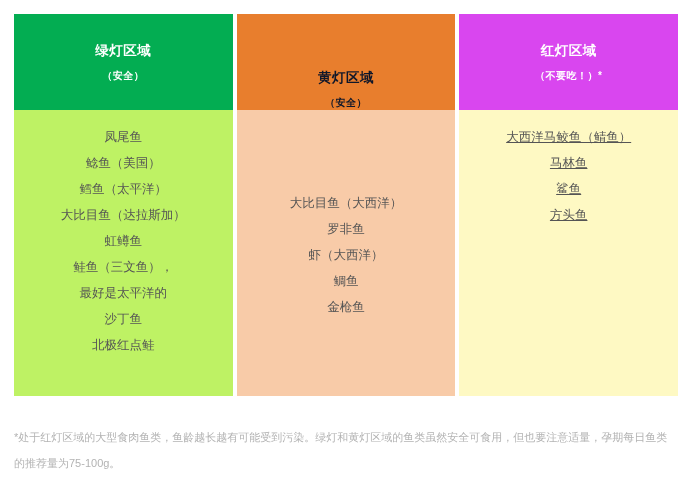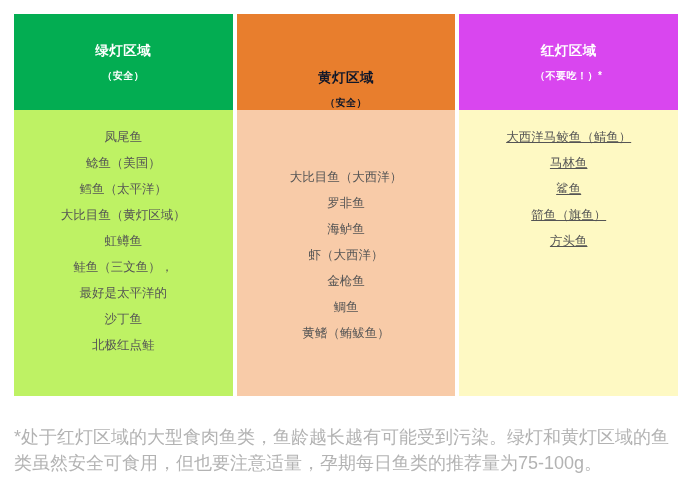--- a/index.html
+++ b/index.html
@@ -65,76 +65,73 @@
     font-size: 12.5px;
     line-height: 26px;
     white-space: pre-line;
   }
   .footnote {
     position: absolute;
     left: 14px;
     top: 424px;
     width: 660px;
     color: #b3b3b3;
-    font-size: 18px;
+    font-size: 11px;
     line-height: 26px;
     text-align: left;
   }
 </style>
 </head>
 <body>
 
 <div class="page">
 
   <div class="table">
 
     <div class="col">
       <div class="col-head" style="background: rgb(3, 173, 82); color: rgb(255, 255, 255);">
         <div>绿灯区域</div>
         <div class="line2">（安全）</div>
       </div>
       <div class="col-body" style="background: #bef264; color: rgb(85, 85, 85);">
         <div class="item">凤尾鱼</div>
         <div class="item">鲶鱼（美国）</div>
         <div class="item">鳕鱼（太平洋）</div>
-        <div class="item">大比目鱼（黄灯区域）</div>
+        <div class="item">大比目鱼（达拉斯加）</div>
         <div class="item">虹鳟鱼</div>
         <div class="item">鲑鱼（三文鱼），
 最好是太平洋的</div>
         <div class="item">沙丁鱼</div>
         <div class="item">北极红点鲑</div>
       </div>
     </div>
 
     <div class="col">
       <div class="col-head" style="background: rgb(232, 126, 45); color: #0f172a; justify-content: flex-end;">
         <div>黄灯区域</div>
         <div class="line2">（安全）</div>
       </div>
       <div class="col-body" style="background: rgb(248, 203, 168); color: rgb(85, 85, 85); justify-content: center;">
         <div class="item">大比目鱼（大西洋）</div>
         <div class="item">罗非鱼</div>
-        <div class="item">海鲈鱼</div>
         <div class="item">虾（大西洋）</div>
+        <div class="item">鲷鱼</div>
         <div class="item">金枪鱼</div>
-        <div class="item">鲷鱼</div>
-        <div class="item">黄鳍（鲔鲅鱼）</div>
       </div>
     </div>
 
     <div class="col">
       <div class="col-head" style="background: #d946ef; color: rgb(255, 255, 255);">
         <div>红灯区域</div>
         <div class="line2">（不要吃！）*</div>
       </div>
       <div class="col-body" style="background: #fef9c3; color: rgb(85, 85, 85); text-decoration: underline;">
         <div class="item">大西洋马鲛鱼（鲭鱼）</div>
         <div class="item">马林鱼</div>
         <div class="item">鲨鱼</div>
-        <div class="item">箭鱼（旗鱼）</div>
         <div class="item">方头鱼</div>
       </div>
     </div>
 
   </div>
 
   <div class="footnote" style="color: rgb(179, 179, 179);">*处于红灯区域的大型食肉鱼类，鱼龄越长越有可能受到污染。绿灯和黄灯区域的鱼类虽然安全可食用，但也要注意适量，孕期每日鱼类的推荐量为75-100g。</div>
 
 </div>
 

